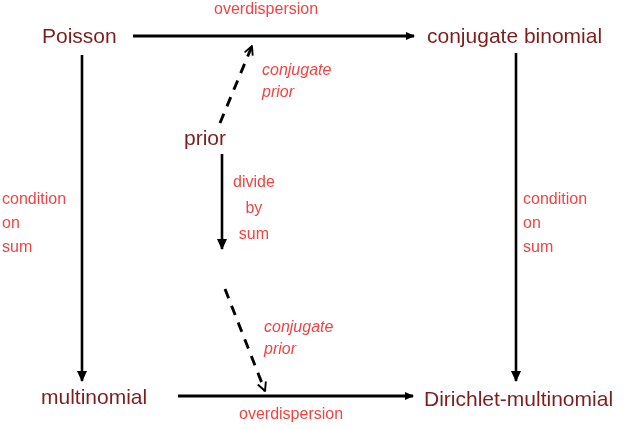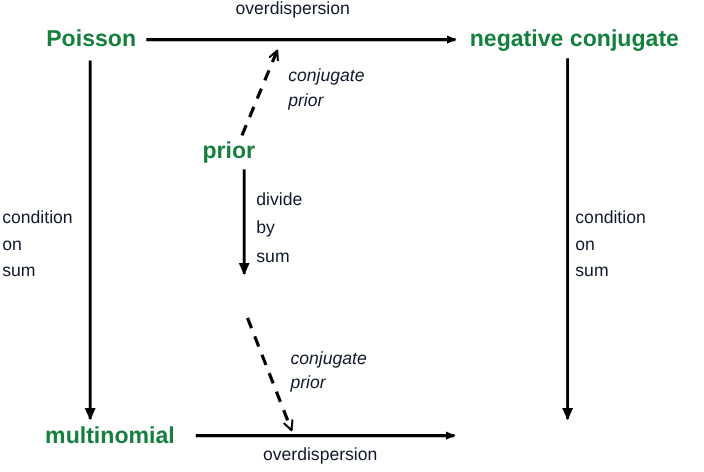--- a/index.html
+++ b/index.html
@@ -16,31 +16,31 @@
     color: #000000;
     overflow: hidden;
   }
   .edges {
     position: absolute;
     left: 0;
     top: 0;
   }
   .node {
     position: absolute;
-    font-weight: 700;
+    font-weight: 400;
     font-size: 21px;
     line-height: 25px;
     white-space: nowrap;
-    color: #15803d;
+    color: #7f1d1d;
   }
   .edge-label {
     position: absolute;
     font-size: 16px;
     white-space: pre-line;
-    color: #0f172a;
+    color: #ef4444;
   }
   .lh20 { line-height: 20px; }
   .lh22 { line-height: 22px; font-style: italic; }
   .lh24 { line-height: 24px; }
   .lh26 { line-height: 26px; }
 </style>
 </head>
 <body>
 
 <div class="stage">
@@ -68,34 +68,35 @@
 
     <line x1="516" y1="53" x2="516" y2="381" stroke="#000000" stroke-width="2.6" marker-end="url(#tri-big)"></line>
 
     <line x1="225" y1="289" x2="265" y2="391" stroke="#000000" stroke-width="2.9" stroke-dasharray="10 8" marker-end="url(#open)"></line>
 
     <line x1="178" y1="396" x2="413" y2="396" stroke="#000000" stroke-width="2.8" marker-end="url(#tri)"></line>
   </svg>
 
   <div class="node" style="left:42px; top:23px;">Poisson</div>
 
-  <div class="node" style="left:427px; top:23px;">negative conjugate</div>
+  <div class="node" style="left:427px; top:23px;">conjugate binomial</div>
 
   <div class="node" style="left:184px; top:125px;">prior</div>
 
 
   <div class="node" style="left:41px; top:384px;">multinomial</div>
 
+  <div class="node" style="left:424px; top:386px;">Dirichlet-multinomial</div>
 
   <div class="edge-label lh20" style="left:214px; top:-1px;">overdispersion</div>
 
   <div class="edge-label lh22" style="left:262px; top:59px;">conjugate
 prior</div>
 
-  <div class="edge-label lh26" style="left:233px; top:169px;">divide
+  <div class="edge-label lh26" style="left:233px; top:169px;text-align:center;">divide
 by
 sum</div>
 
   <div class="edge-label lh24" style="left:2px; top:187px;">condition
 on
 sum</div>
 
   <div class="edge-label lh24" style="left:523px; top:187px;">condition
 on
 sum</div>

